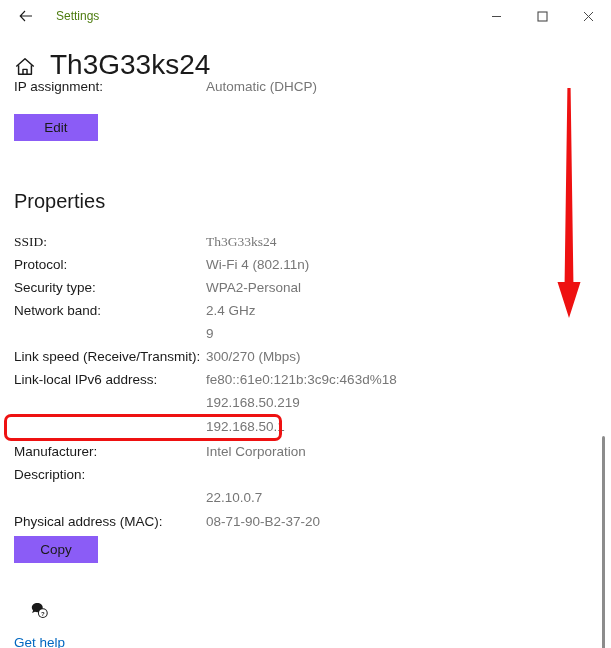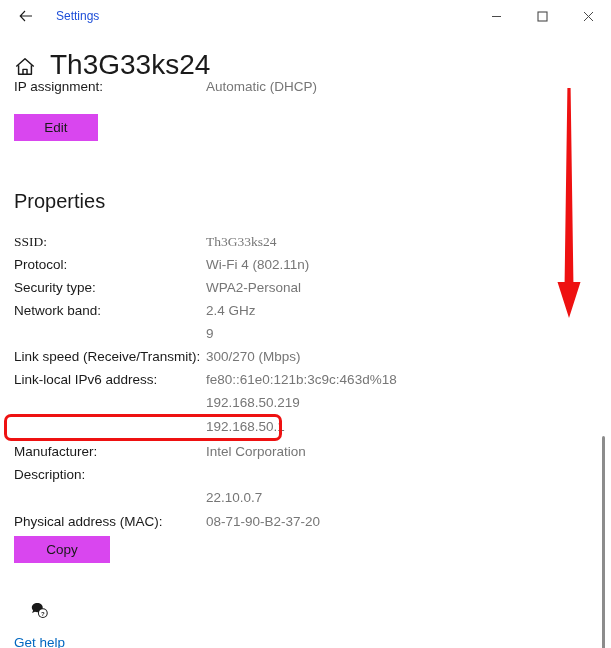--- a/index.html
+++ b/index.html
@@ -31,21 +31,21 @@
     align-items: center;
     justify-content: center;
   }
   .back-btn svg { display: block; }
   .app-title {
     position: absolute;
     left: 56px; top: 0;
     height: 32px;
     line-height: 32px;
     font-size: 12px;
-    color: #1d4ed8;
+    color: #4d7c0f;
   }
   .caption-btns {
     position: absolute;
     right: 0; top: 0;
     height: 32px;
     display: flex;
   }
   .cap-btn {
     width: 46px; height: 32px;
     display: flex;
@@ -89,21 +89,21 @@
   .prop-value {
     position: absolute;
     left: 192px; top: 0;
     color: #767676;
     white-space: nowrap;
   }
 
   
   .gray-button {
     position: absolute;
-    background: #d946ef;
+    background: #8b5cf6;
     border: none;
     font-family: "Liberation Sans", sans-serif;
     font-size: 13.5px;
     color: #1a1a1a;
     padding: 2px;
     text-align: center;
     cursor: default;
   }
 
   
@@ -256,21 +256,21 @@
   <span class="prop-label">Description:</span>
 </div>
 <div class="prop-row" style="top:487px;">
   <span class="prop-value">22.10.0.7</span>
 </div>
 <div class="prop-row" style="top:511px;">
   <span class="prop-label">Physical address (MAC):</span>
   <span class="prop-value">08-71-90-B2-37-20</span>
 </div>
 
-<button class="gray-button" style="left:14px; top:536px; width:96px; height:27px;">Copy</button>
+<button class="gray-button" style="left:14px; top:536px; width:84px; height:27px;">Copy</button>
 
 <div class="get-help">
   <svg class="help-icon" viewBox="0 0 24 24">
     <path d="M9.2 2.6 C5.3 2.6 2.3 5.1 2.3 8.2 C2.3 9.6 2.9 10.9 3.9 11.9 L2.6 15.2 L6.2 13.6 C7.1 13.9 8.1 14.1 9.2 14.1 C13.1 14.1 16.1 11.5 16.1 8.2 C16.1 5.1 13.1 2.6 9.2 2.6 Z" fill="#1a1a1a"></path>
     <circle cx="16.2" cy="15.3" r="6.2" fill="#1a1a1a"></circle>
     <circle cx="16.2" cy="15.3" r="4.9" fill="#ffffff"></circle>
     <text x="16.2" y="18.4" font-family="Liberation Sans, sans-serif" font-size="7.6" font-weight="bold" fill="#1a1a1a" text-anchor="middle">?</text>
   </svg>
   <a class="help-link" href="#">Get help</a>
 </div>

